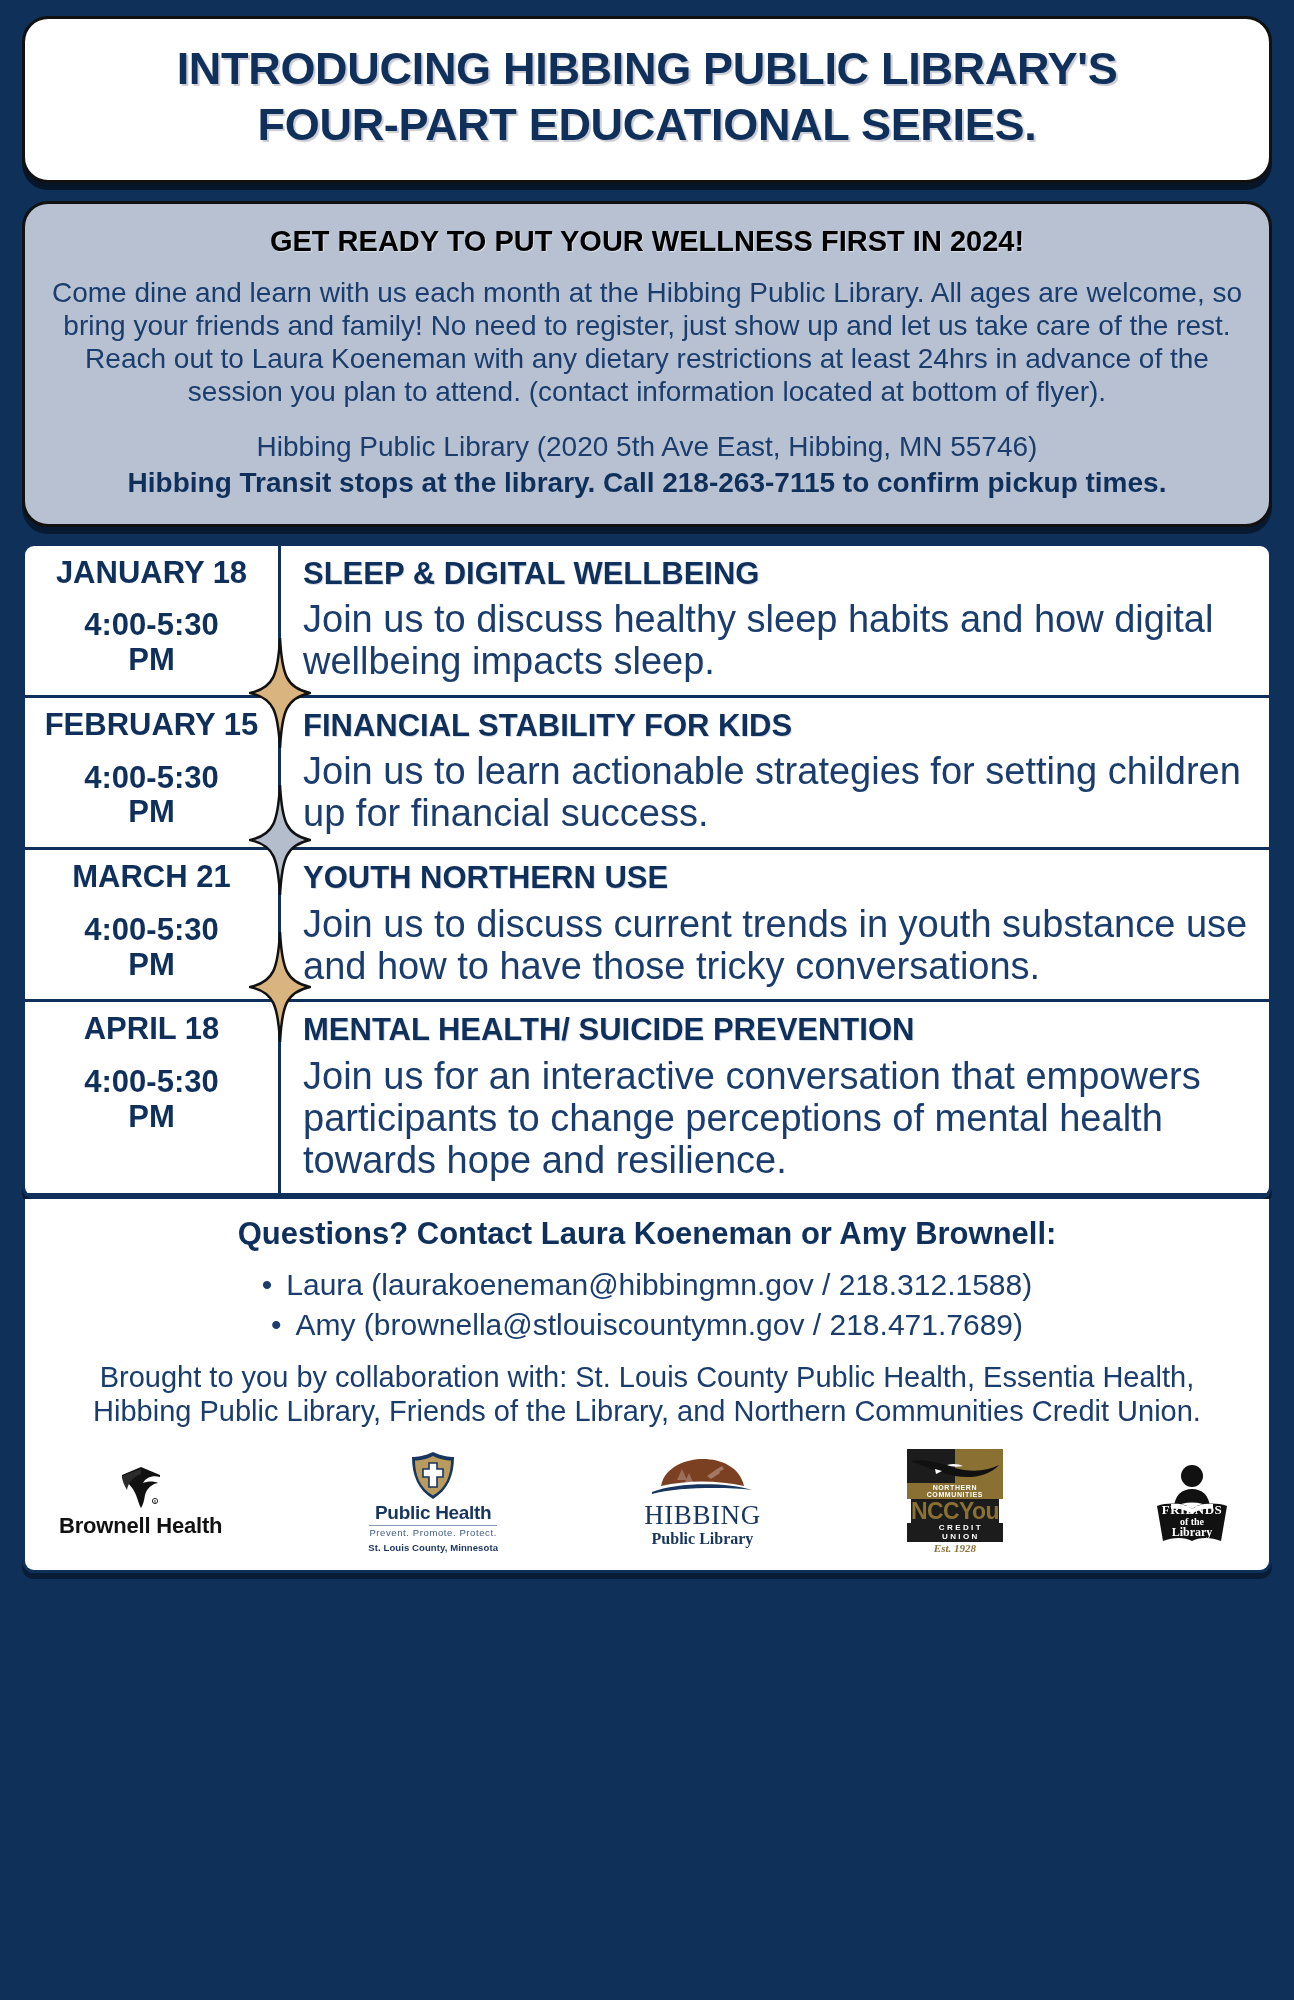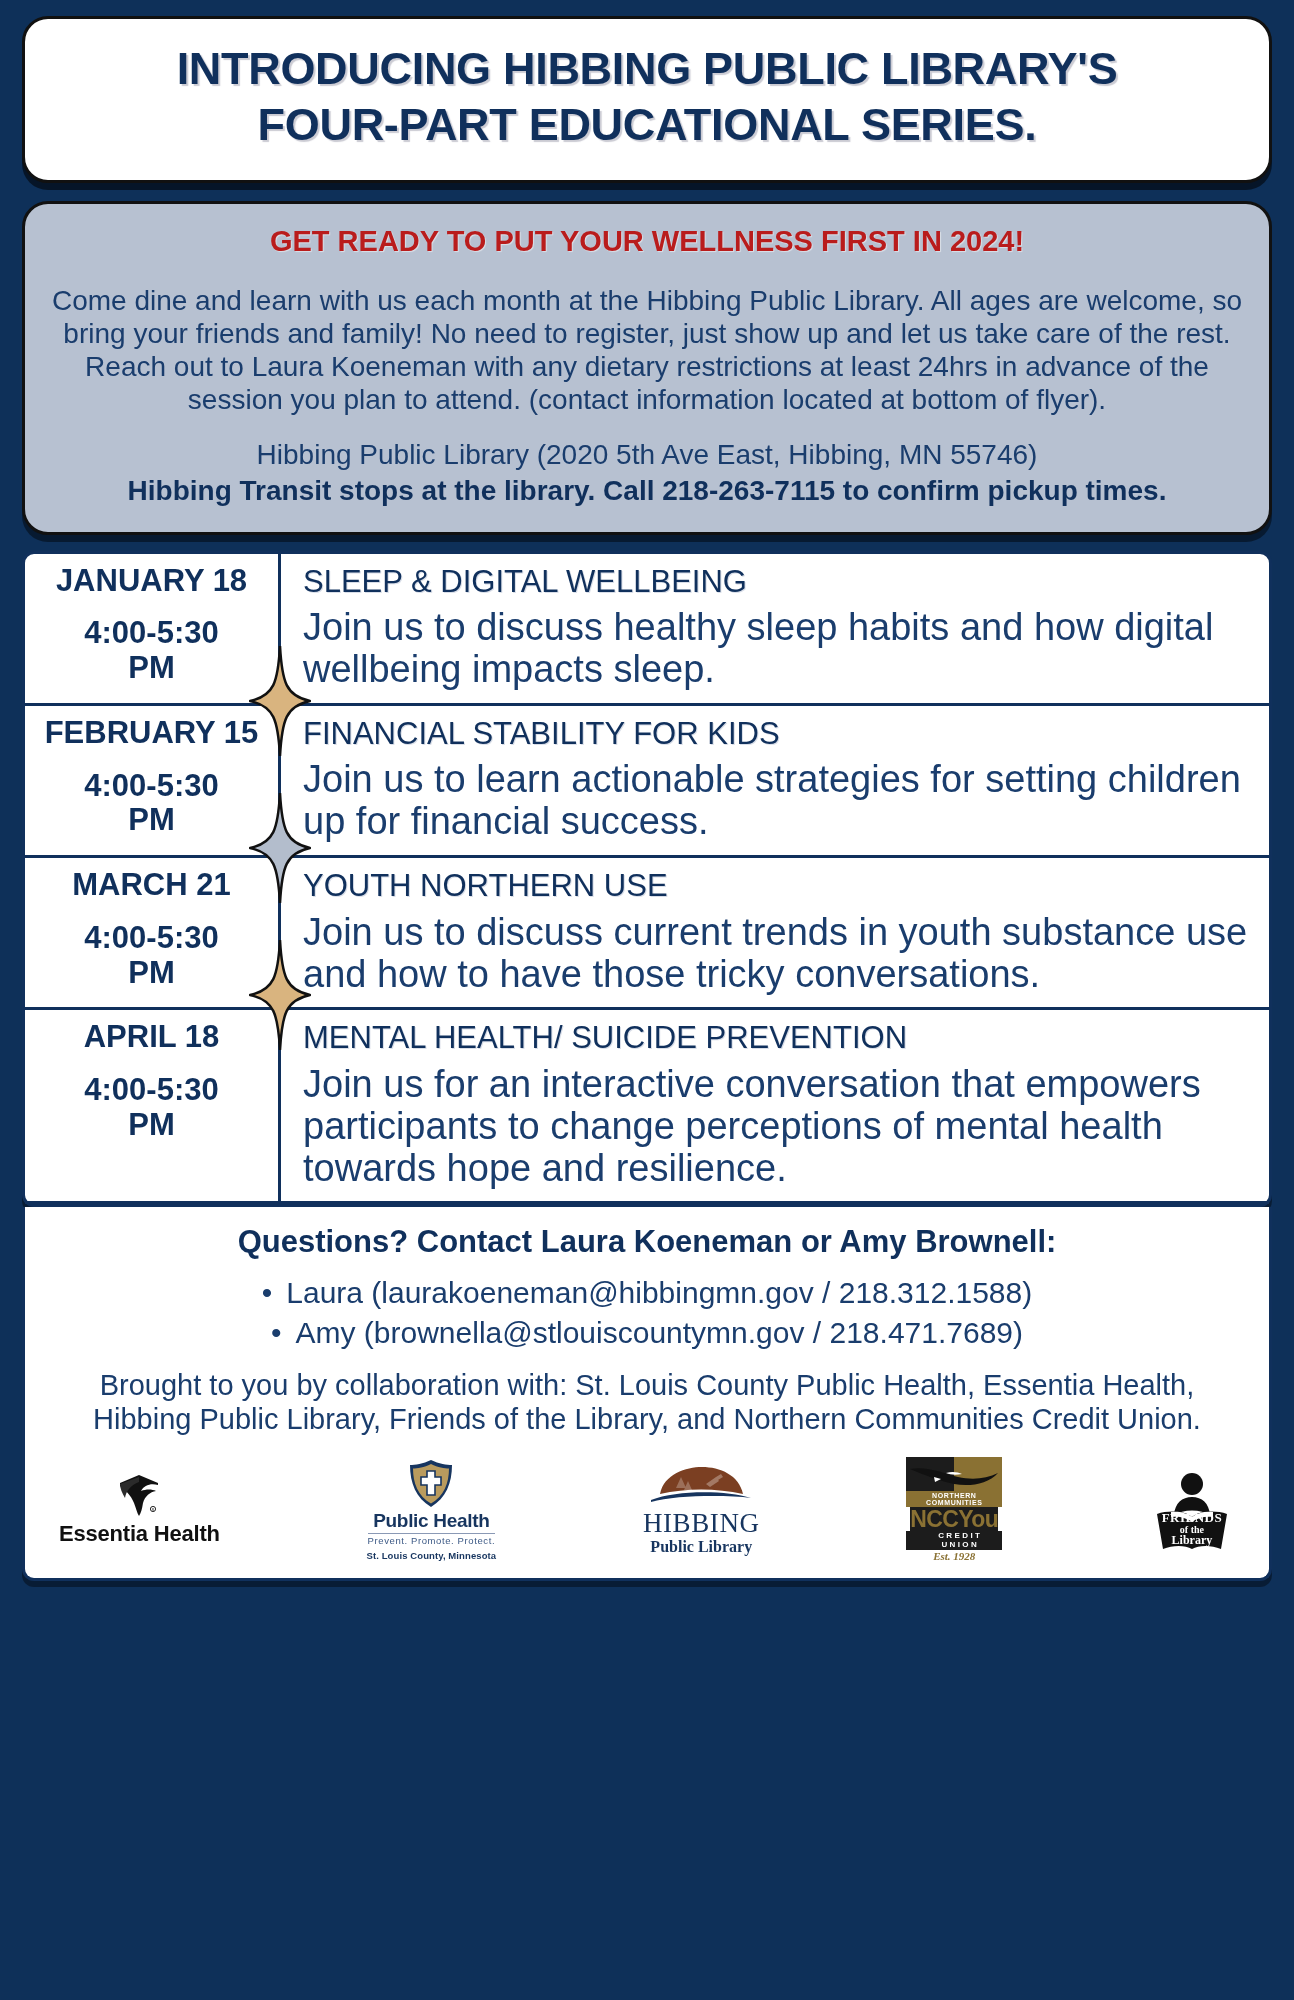--- a/index.html
+++ b/index.html
@@ -45,25 +45,25 @@
   .intro-card {
     margin-top: 18px;
     background: #b7c1d1;
     border: 3px solid #111111;
     border-radius: 26px;
     padding: 20px 26px 24px 26px;
     text-align: center;
     box-shadow: 0 7px 0 rgba(0,0,0,0.45);
   }
   .intro-heading {
-    color: #b91c1c;
+    color: #000000;
     font-weight: bold;
     font-size: 29px;
     line-height: 1.2;
-    margin-bottom: 26px;
+    margin-bottom: 18px;
     text-shadow: 1px 1px 1px rgba(255,255,255,0.5);
   }
   .intro-body {
     color: #1a3d6d;
     font-size: 28px;
     line-height: 1.18;
     margin-bottom: 22px;
   }
   .intro-address {
     color: #1a3d6d;
@@ -114,21 +114,21 @@
     margin-top: 18px;
     white-space: pre-line;
   }
   .scol-body {
     flex: 1 1 auto;
     padding: 10px 14px 12px 22px;
     box-sizing: border-box;
   }
   .stitle {
     color: #10305c;
-    font-weight: normal;
+    font-weight: bold;
     font-size: 31px;
     line-height: 1.15;
     margin-bottom: 8px;
     text-shadow: 1px 1px 0 rgba(180,190,210,0.5);
   }
   .sdesc {
     color: #1a3d6d;
     font-size: 38px;
     line-height: 1.1;
   }
@@ -382,21 +382,21 @@
 
     <div class="logo-strip">
 
       <div class="logo">
         <svg width="44" height="44" viewBox="0 0 44 44">
           <path d="M22 2 L41 10 L41 12 C34 10 27 12 24 18 C29 16 35 16 39 18 C33 19 28 23 26 30 C25 36 24 40 22 43 C20 40 19 35 17 30 C14 22 8 17 3 13 L3 10 Z" fill="#111111"></path>
           <path d="M3 11 L22 4 L22 9 C14 12 9 18 8 25 C5 20 3 15 3 11 Z" fill="#2b2b2b"></path>
           <circle cx="36" cy="36" r="2.6" fill="none" stroke="#111111" stroke-width="0.9"></circle>
           <text x="36" y="38" font-size="3.4" text-anchor="middle" fill="#111111" font-family="Liberation Sans, sans-serif">R</text>
         </svg>
-        <div class="essentia-name">Essentia Health</div>
+        <div class="essentia-name">Brownell Health</div>
       </div>
 
       <div class="logo">
         <svg width="48" height="50" viewBox="0 0 48 50">
           <path d="M24 1 C16 5 8 6 3 6 C3 24 9 39 24 48 C39 39 45 24 45 6 C40 6 32 5 24 1 Z" fill="#17355f"></path>
           <path d="M24 5 C17 8.5 10.5 9.5 6 9.5 C6 24 11 37 24 44.5 C37 37 42 24 42 9.5 C37.5 9.5 31 8.5 24 5 Z" fill="#b99b5e"></path>
           <path d="M20 12 h8 v6 h6 v8 h-6 v10 h-8 v-10 h-6 v-8 h6 z" fill="#ffffff" stroke="#17355f" stroke-width="1.6"></path>
         </svg>
         <div class="ph-name">Public Health</div>
         <div class="ph-tag">Prevent.  Promote.  Protect.</div>

